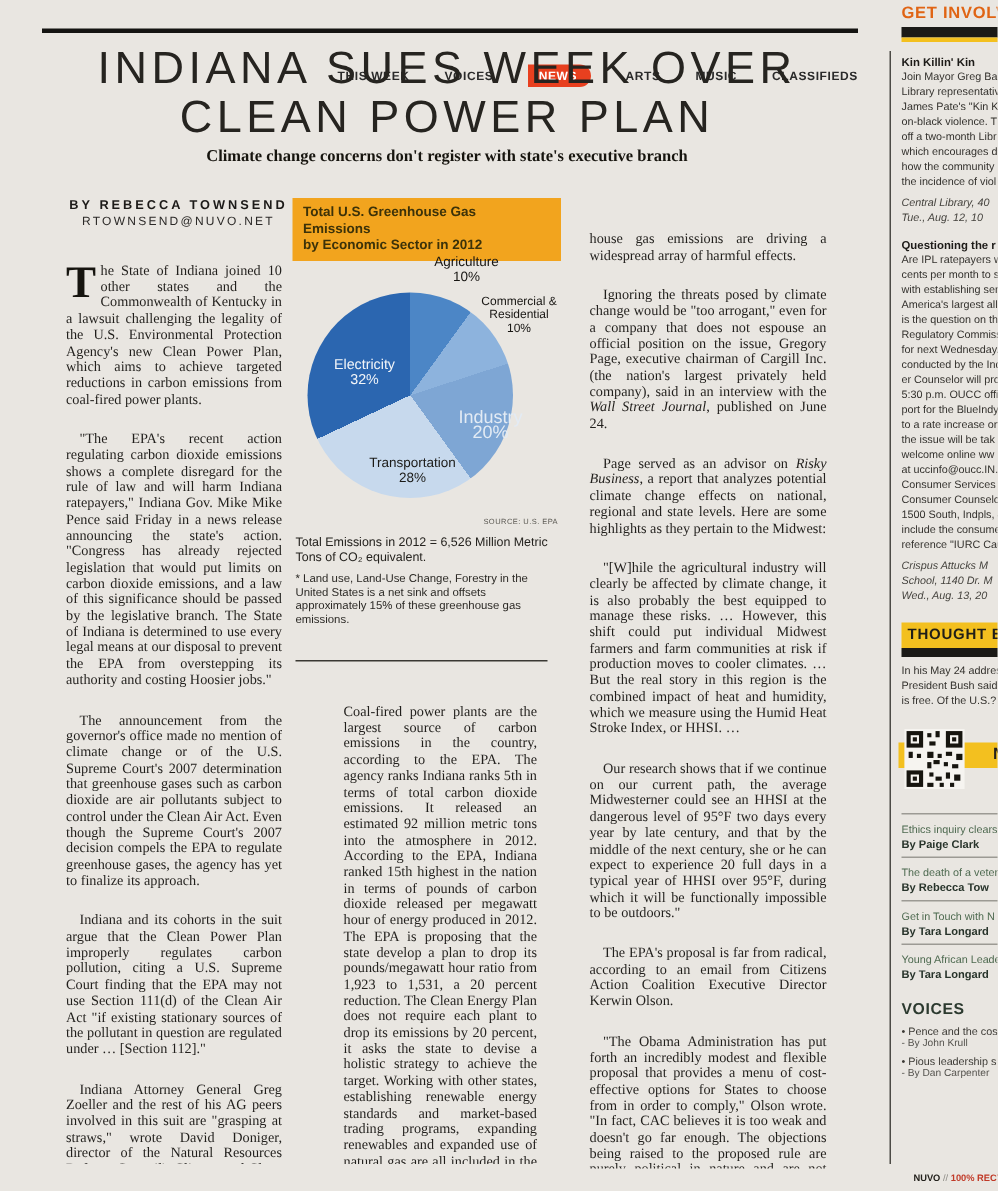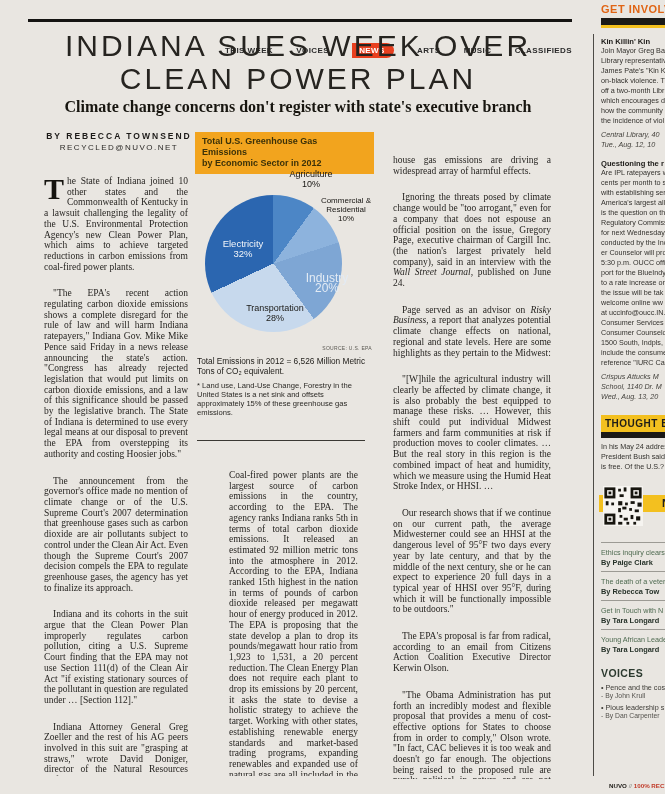--- a/index.html
+++ b/index.html
@@ -14,21 +14,21 @@
   .nav-item { font-size:8px; font-weight:bold; letter-spacing:.4px; color:#2a2a2a; white-space:nowrap; }
   .nav-item.active { background:#e8401f; color:#fff; padding:3px 9px 3px 7px;
                      border-radius:0 9px 9px 0; }
   .nav-rule { position:absolute; left:28px; top:19px; width:544px; height:3px; background:#151412; }
 
   
   .headline { position:absolute; left:28px; top:29px; width:540px; text-align:center;
               font-family:"Liberation Sans", sans-serif; font-weight:400;
               font-size:30px; line-height:33px; letter-spacing:3px; color:#26242($-1)0; color:#262420; }
   .subhead  { position:absolute; left:28px; top:98px; width:540px; text-align:center;
-              font-size:16px; font-weight:bold; color:#17150f; }
+              font-size:11px; font-weight:bold; color:#17150f; }
 
   
   .byline { position:absolute; left:28px; top:131px; width:182px; text-align:center;
             font-family:"Liberation Sans", sans-serif; }
   .byline .b1 { font-size:8.5px; font-weight:bold; letter-spacing:2px; color:#1c1a18; }
   .byline .b2 { font-size:8px; letter-spacing:1.5px; color:#2b2927; margin-top:2px; }
 
   
   .col { position:absolute; font-size:9.5px; line-height:10.7px; text-align:justify;
          color:#211f1c; overflow:hidden; }
@@ -107,21 +107,21 @@
 <div class="nav-rule"></div>
 
 <h1 class="headline">
   <div>INDIANA SUES WEEK OVER</div>
   <div>CLEAN POWER PLAN</div>
 </h1>
 <div class="subhead">Climate change concerns don't register with state's executive branch</div>
 
 <div class="byline">
   <div class="b1">BY REBECCA TOWNSEND</div>
-  <div class="b2">RECYCLED@NUVO.NET</div>
+  <div class="b2">RTOWNSEND@NUVO.NET</div>
 </div>
 
 <div class="col" id="col1">
     <p class="dropcap-p">The State of Indiana joined 10 other states and the Commonwealth of Kentucky in a lawsuit challenging the legality of the U.S. Environmental Protection Agency's new Clean Power Plan, which aims to achieve targeted reductions in carbon emissions from coal-fired power plants.</p>
     <p>"The EPA's recent action regulating carbon dioxide emissions shows a complete disregard for the rule of law and will harm Indiana ratepayers," Indiana Gov. Mike Mike Pence said Friday in a news release announcing the state's action. "Congress has already rejected legislation that would put limits on carbon dioxide emissions, and a law of this significance should be passed by the legislative branch.  The State of Indiana is determined to use every legal means at our disposal to prevent the EPA from overstepping its authority and costing Hoosier jobs."</p>
     <p>The announcement from the governor's office made no mention of climate change or of the U.S. Supreme Court's 2007 determination that greenhouse gases such as carbon dioxide are air pollutants subject to control under the Clean Air Act. Even though the Supreme Court's 2007 decision compels the EPA to regulate greenhouse gases, the agency has yet to finalize its approach.</p>
     <p>Indiana and its cohorts in the suit argue that the Clean Power Plan improperly regulates carbon pollution, citing a U.S. Supreme Court finding that the EPA may not use Section 111(d) of the Clean Air Act "if existing stationary sources of the pollutant in question are regulated under … [Section 112]."</p>
     <p>Indiana Attorney General Greg Zoeller and the rest of his AG peers involved in this suit are "grasping at straws," wrote David Doniger, director of the Natural Resources Defense Council's Climate and Clean Air Program, in a column detailing "at least three fatal defects" he sees in the lawsuit "that will cause the U.S. Court of Appeals for the District of Columbia Circuit to dismiss it in the judicial equivalent of a heartbeat." [Doninger's full response is posted at NUVO.net]</p>
   </div>
 <div class="col" id="col2">

